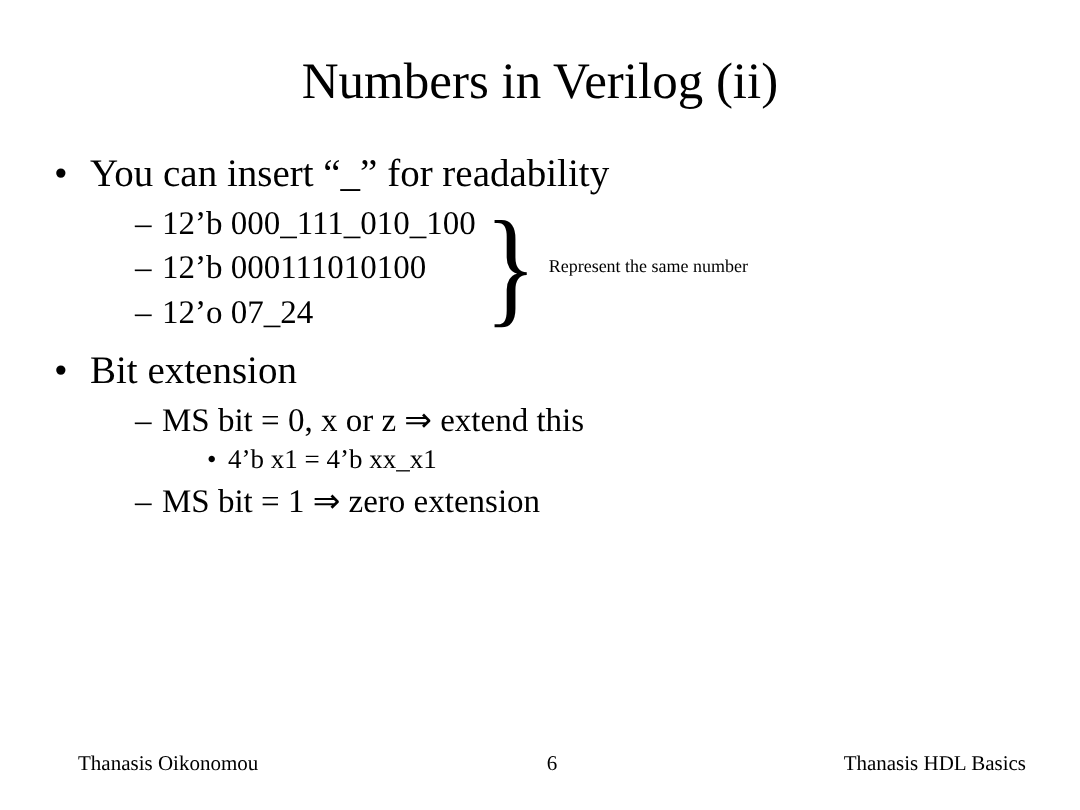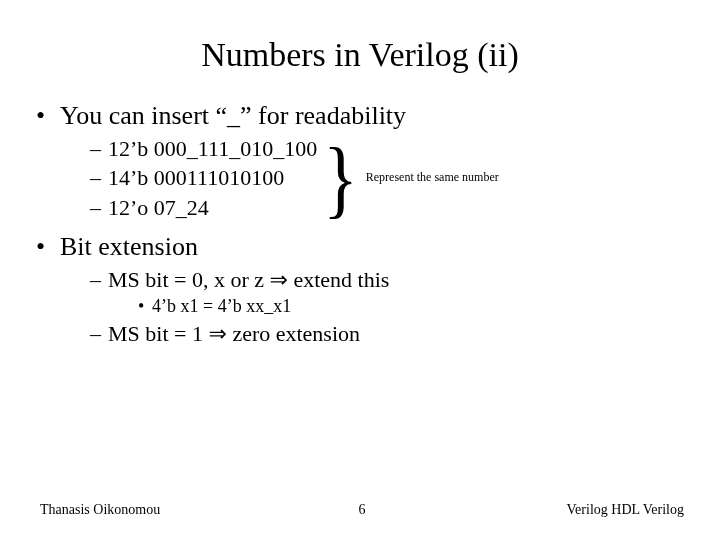--- a/index.html
+++ b/index.html
@@ -95,21 +95,21 @@
   .brace-label {
     font-size: 12px;
     font-family: "Times New Roman", serif;
   }
   .implies {
     font-family: "Times New Roman", serif;
   }
   .footer {
     position: absolute;
     bottom: 22px;
-    left: 4px;
+    left: 16px;
     right: 0;
     display: flex;
     justify-content: space-between;
     font-size: 14px;
     padding: 0 36px;
   }
   .footer-center {
     position: absolute;
     left: 50%;
     transform: translateX(-50%);
@@ -123,21 +123,21 @@
   <div class="title">Numbers in Verilog (ii)</div>
 
   <div class="body">
     <ul class="l1">
       <li>
         <span>You can insert “_” for readability</span>
         <div class="row-with-brace">
           <div class="brace-left-col">
             <ul class="l2">
               <li>12’b 000_111_010_100</li>
-              <li>14’b 000111010100</li>
+              <li>12’b 000111010100</li>
               <li>12’o 07_24</li>
             </ul>
           </div>
           <div class="brace">}</div>
           <div class="brace-label">Represent the same number</div>
         </div>
       </li>
 
       <li>
         <span>Bit extension</span>
@@ -152,16 +152,16 @@
             <span>MS bit = 1 </span><span class="implies">⇒</span><span> zero extension</span>
           </li>
         </ul>
       </li>
     </ul>
   </div>
 
   <div class="footer">
     <span>Thanasis Oikonomou</span>
     <span class="footer-center">6</span>
-    <span>Verilog HDL Verilog</span>
+    <span>Thanasis HDL Basics</span>
   </div>
 
 </div>
 
 </body></html>

